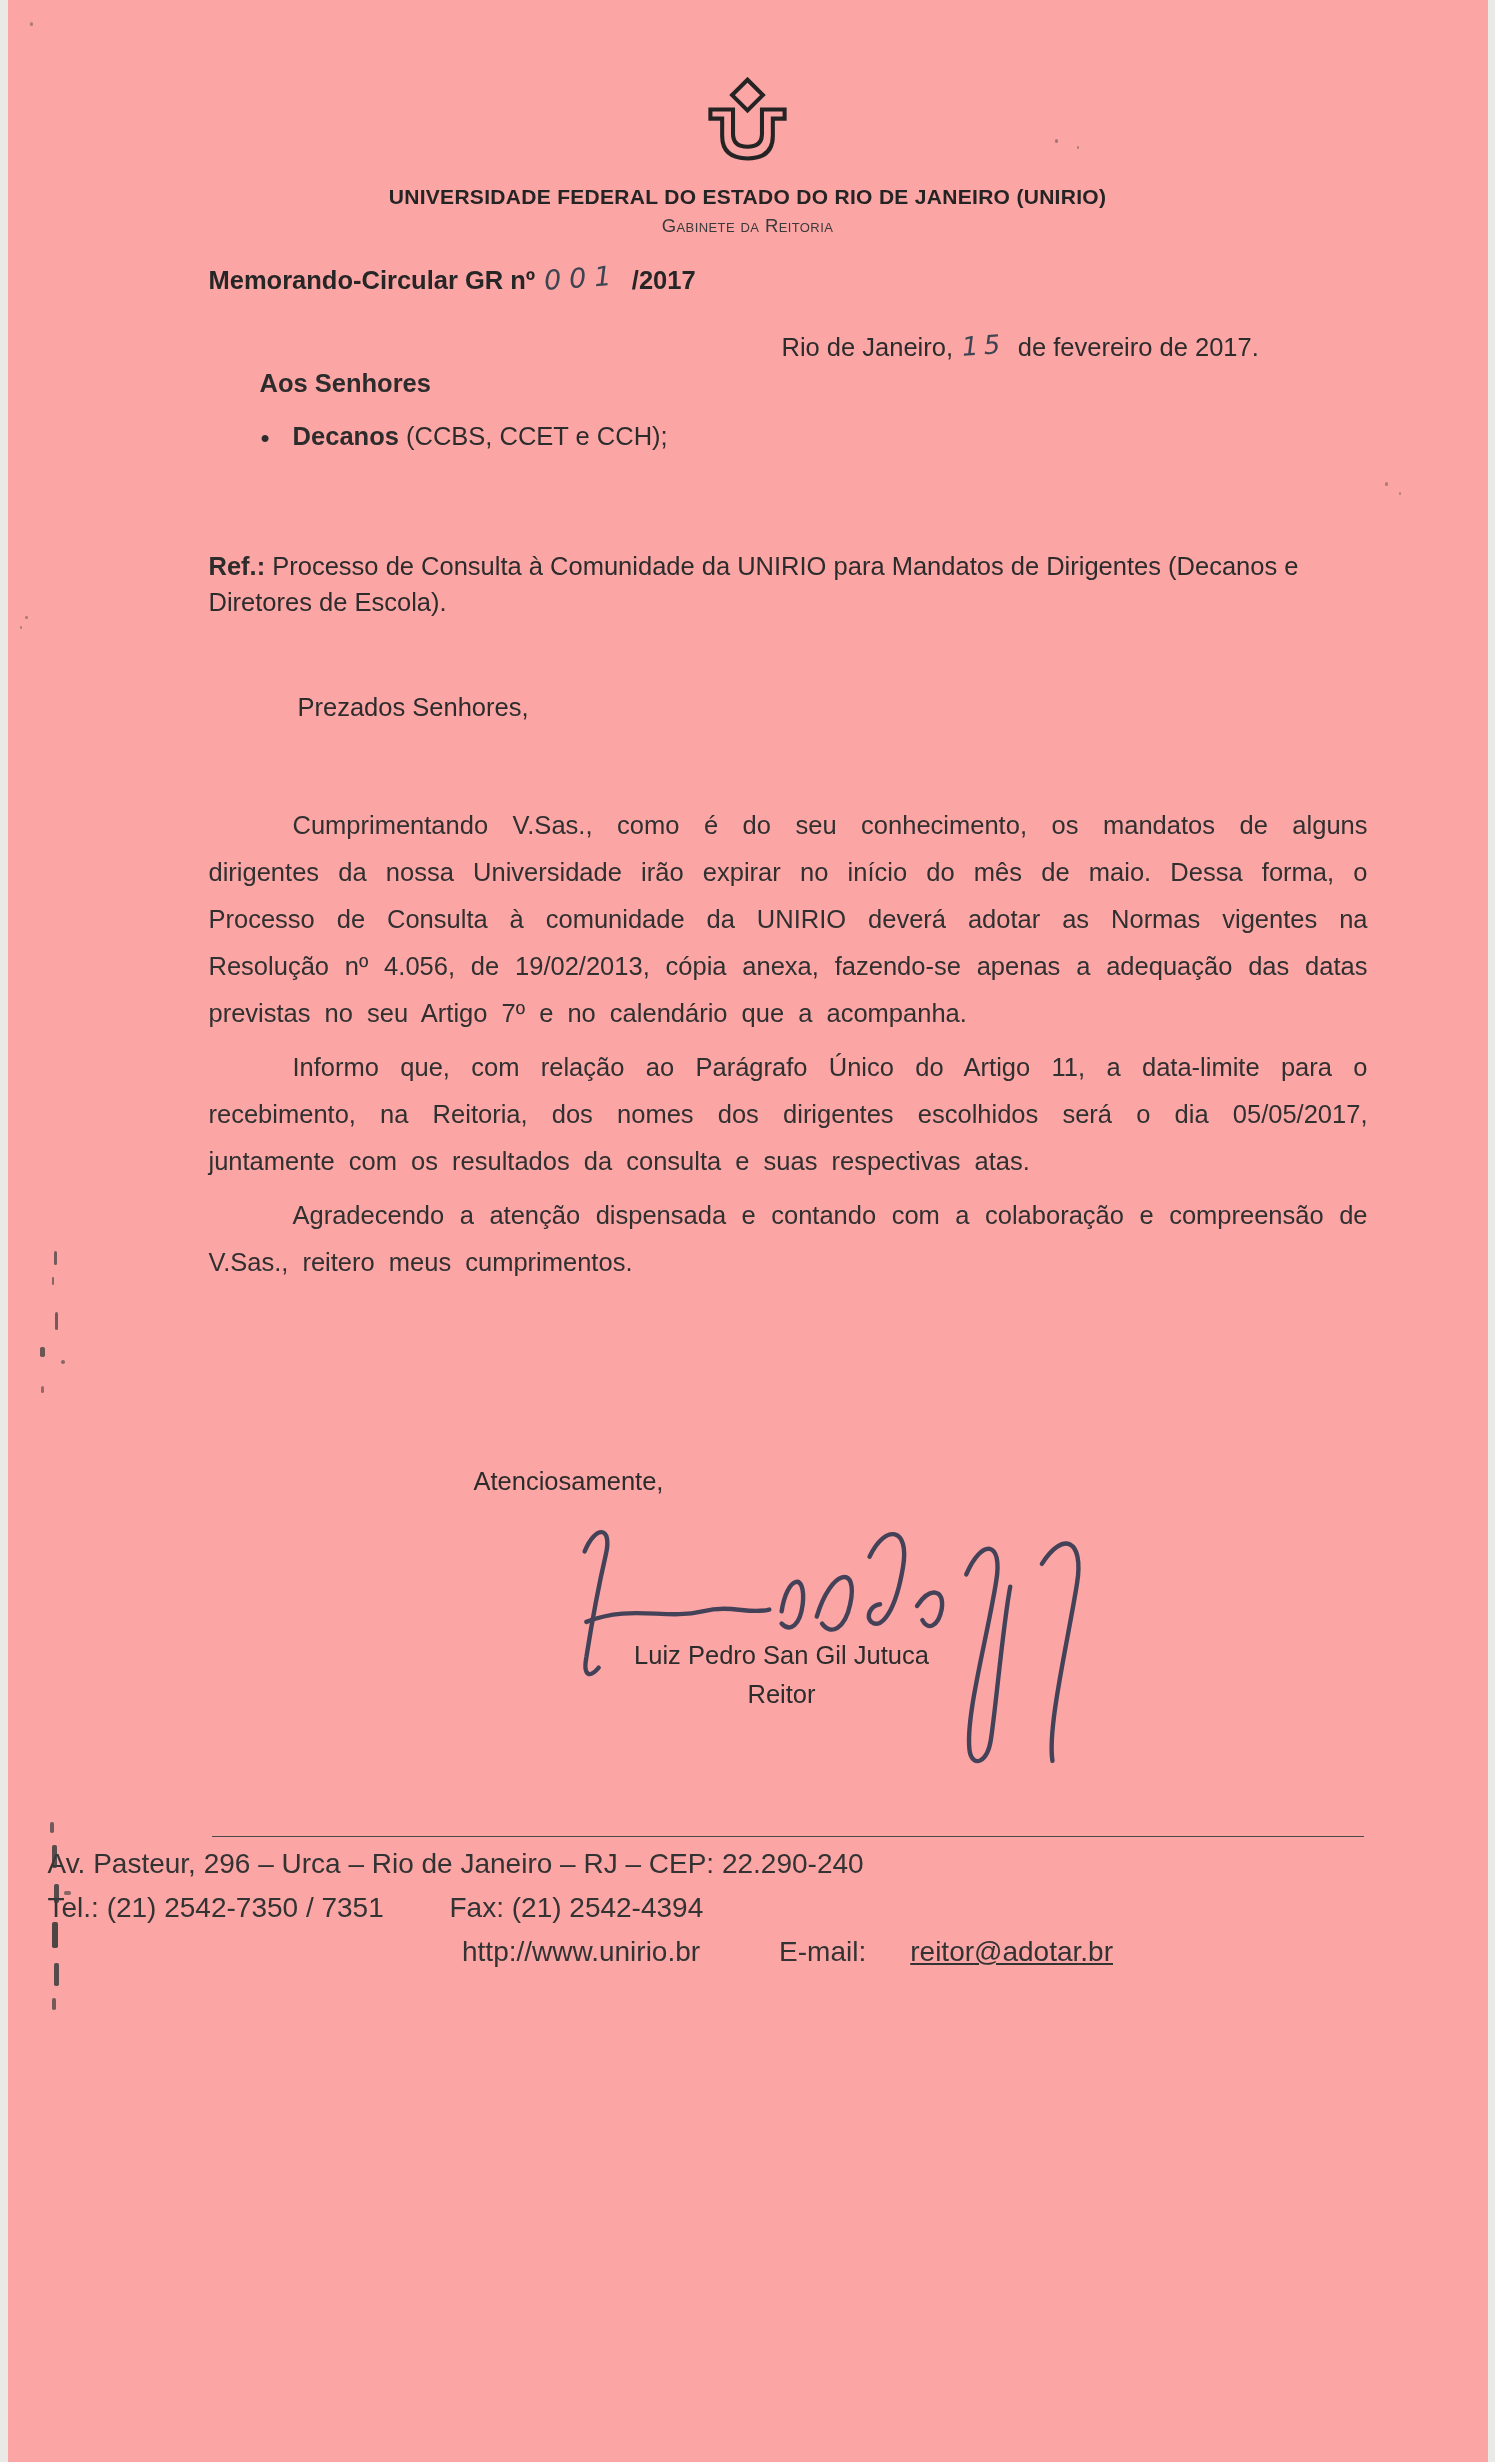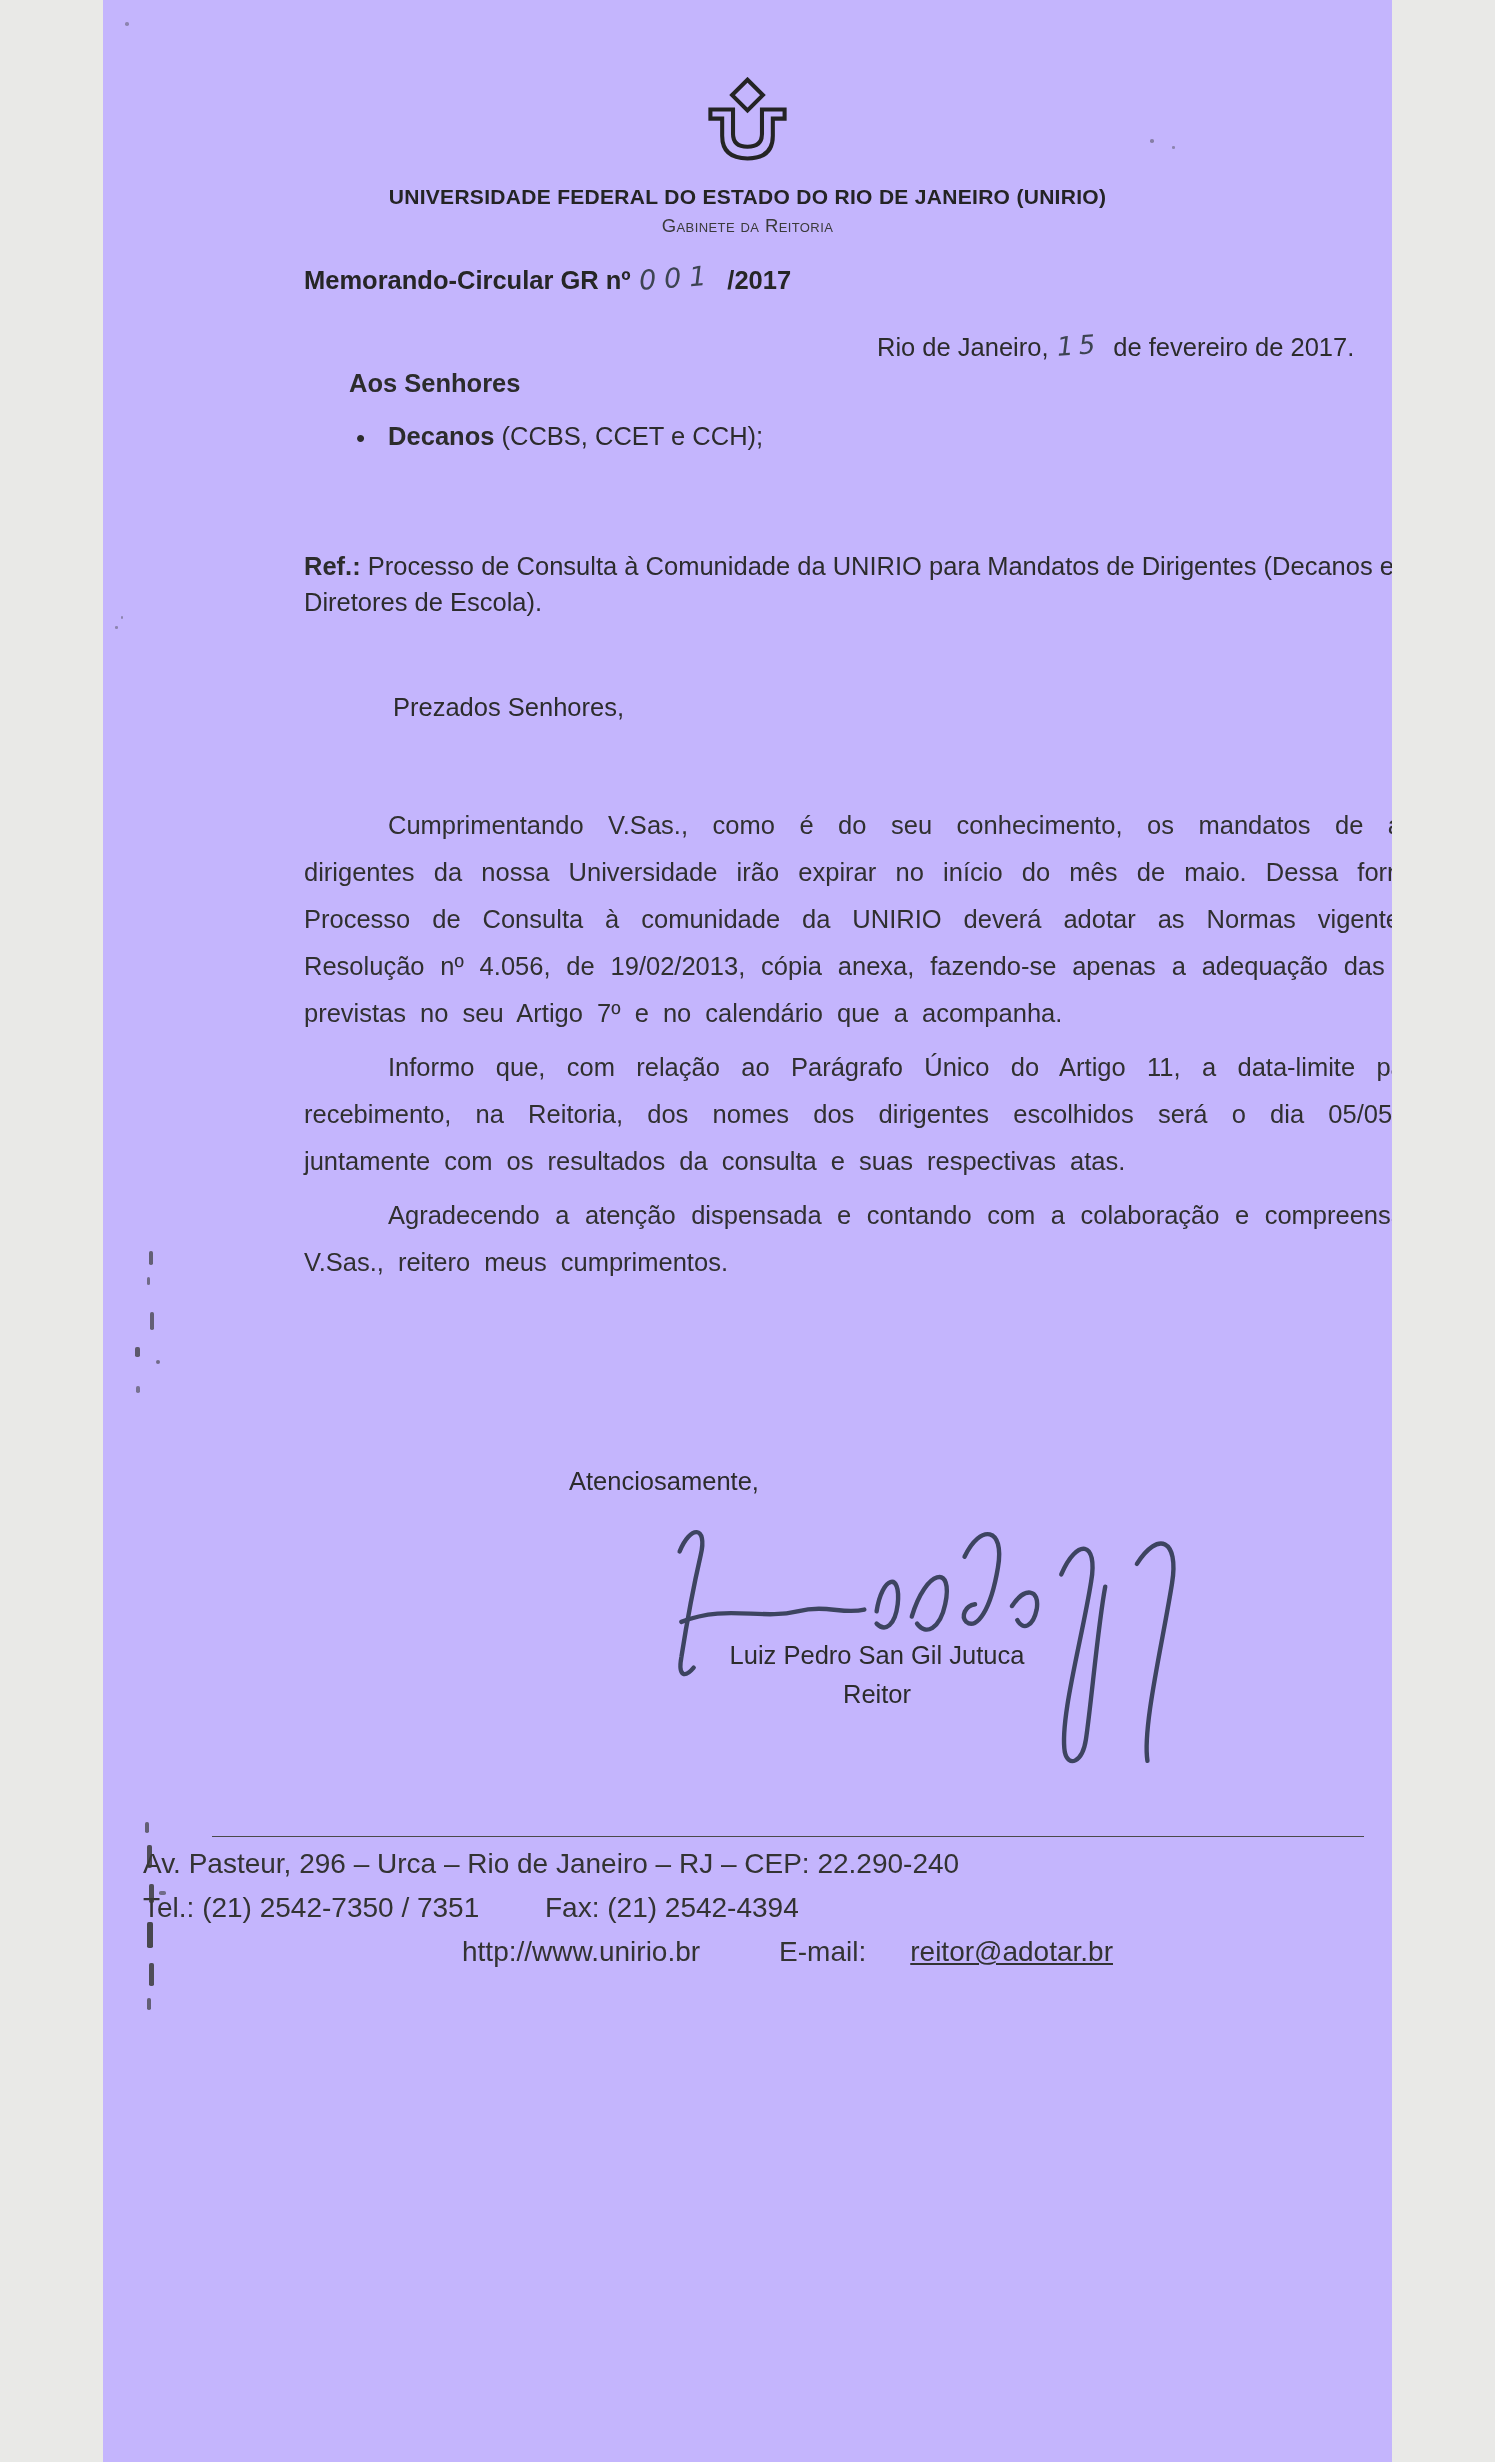--- a/index.html
+++ b/index.html
@@ -1,20 +1,20 @@
 <!DOCTYPE html>
 <html style="font-size:14px"><head>
 <meta charset="utf-8">
 <style>
   html,body{margin:0;padding:0;background:#e9e9e7;}
   .page{
     position:relative;
-    width:1289px;height:2462px;
+    width:1480px;height:2462px;
     margin:0 auto;
-    background:#c4b5fd;
+    background:#fca5a5;
     font-family:"Liberation Sans", sans-serif;
     color:#2c2c2c;
     overflow:hidden;
   }
   
   .logo-block{position:absolute;top:77px;left:0;width:100%;text-align:center;}
   .org-name{position:absolute;top:185px;left:0;width:100%;text-align:center;
     font-size:21px;font-weight:bold;letter-spacing:0.3px;color:#242424;}
   .org-dept{position:absolute;top:215px;left:0;width:100%;text-align:center;
     font-size:18.5px;font-variant:small-caps;letter-spacing:0.4px;color:#3a3a3a;}
@@ -24,21 +24,21 @@
     font-family:"DejaVu Sans", sans-serif;
     font-style:italic;font-weight:400;
     color:#3d4452;
     letter-spacing:8px;
     transform:rotate(-4deg) translateY(-1.8px);
     margin:0 12.3px 0 8.8px;
   }
   .memo-line .hand{font-size:27px;}
   .date-line{position:absolute;top:332px;left:774px;font-size:25.5px;}
   .date-line .hand{font-size:26px;letter-spacing:5.3px;}
-  .addressee-heading{position:absolute;top:369px;left:246px;font-size:25.5px;font-weight:bold;}
+  .addressee-heading{position:absolute;top:369px;left:252px;font-size:25.5px;font-weight:bold;}
   .addressee-item{position:absolute;top:422px;left:253px;font-size:25.5px;display:flex;align-items:baseline;gap:23px;}
   .bullet{font-size:26px;line-height:1;position:relative;top:1.8px;}
   .bold{font-weight:bold;}
   .ref-block{position:absolute;top:549px;left:201px;width:1170px;font-size:25.5px;line-height:1.4;color:#2c2c2c;}
   .salutation{position:absolute;top:693px;left:290px;font-size:25.5px;}
   
   .letter-body{position:absolute;top:802px;left:201px;width:1159px;
     font-size:25.5px;line-height:47px;text-align:justify;word-spacing:7px;color:#303030;}
   .letter-body p{margin:0 0 7px 0;text-indent:84px;}
   .closing{position:absolute;top:1467px;left:466px;width:616px;text-align:left;font-size:25.5px;}

